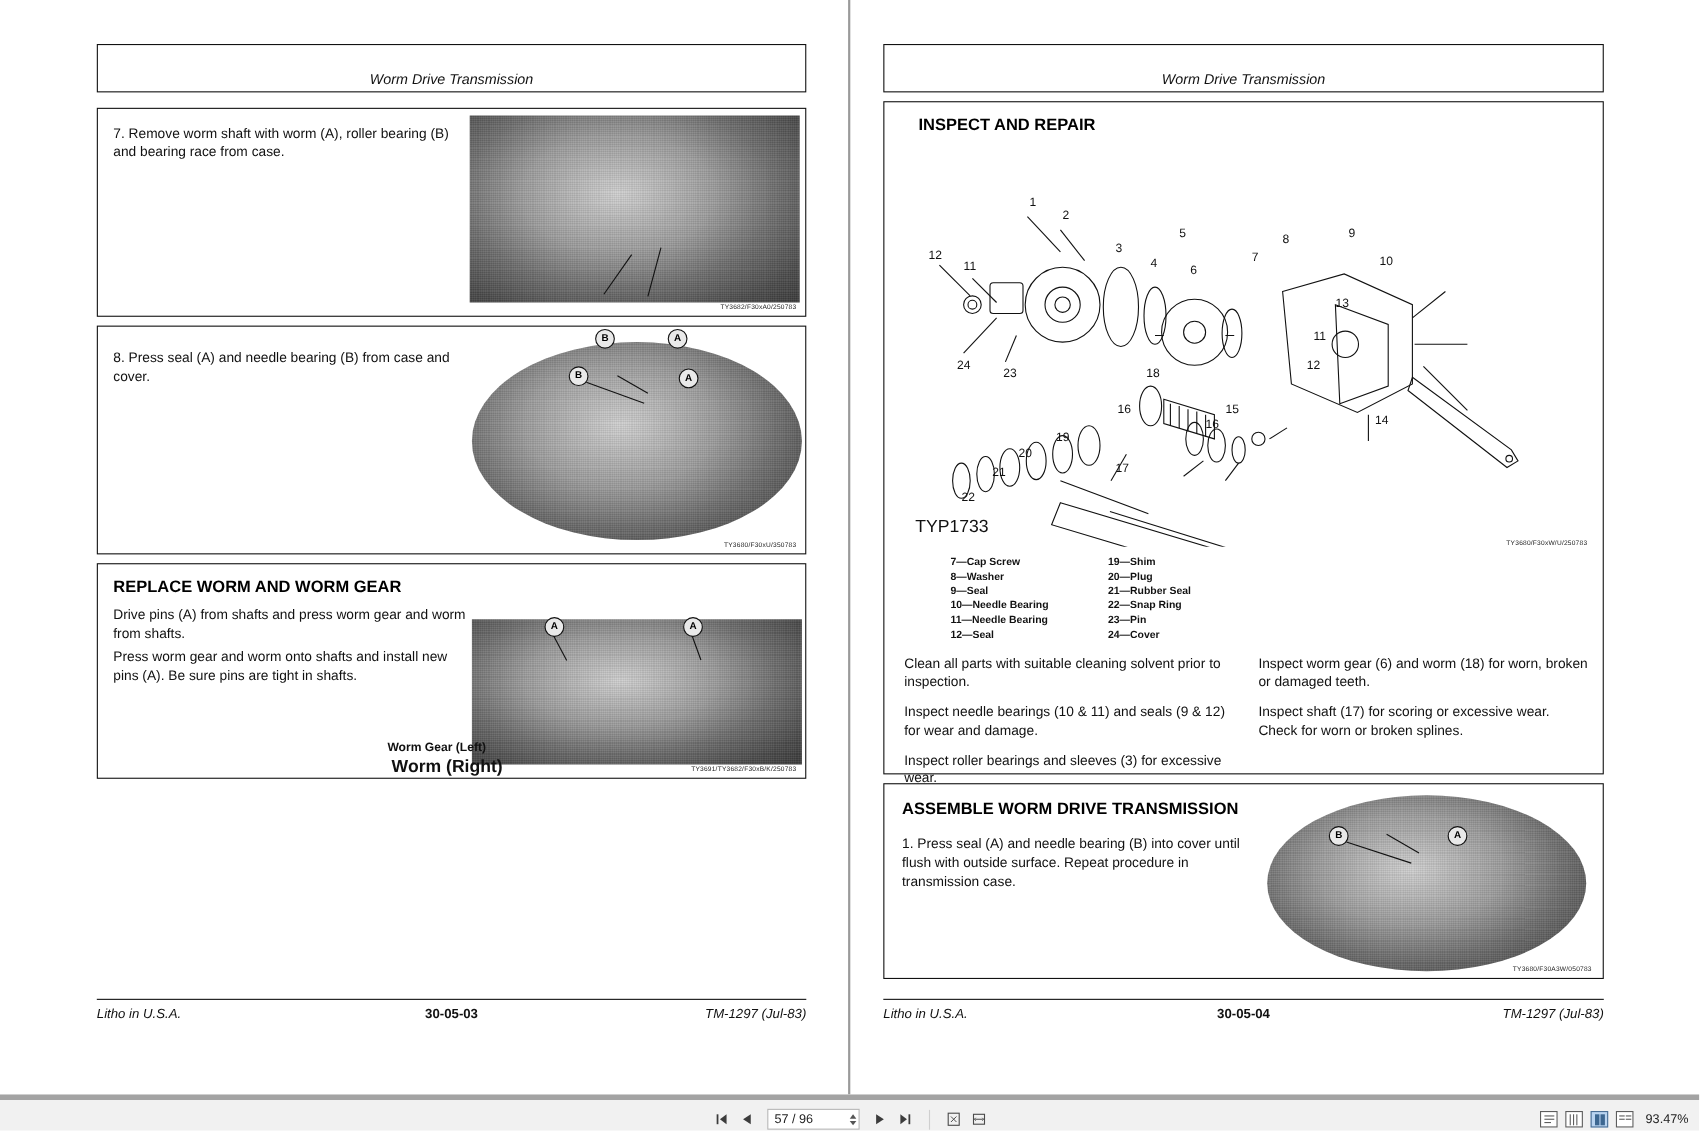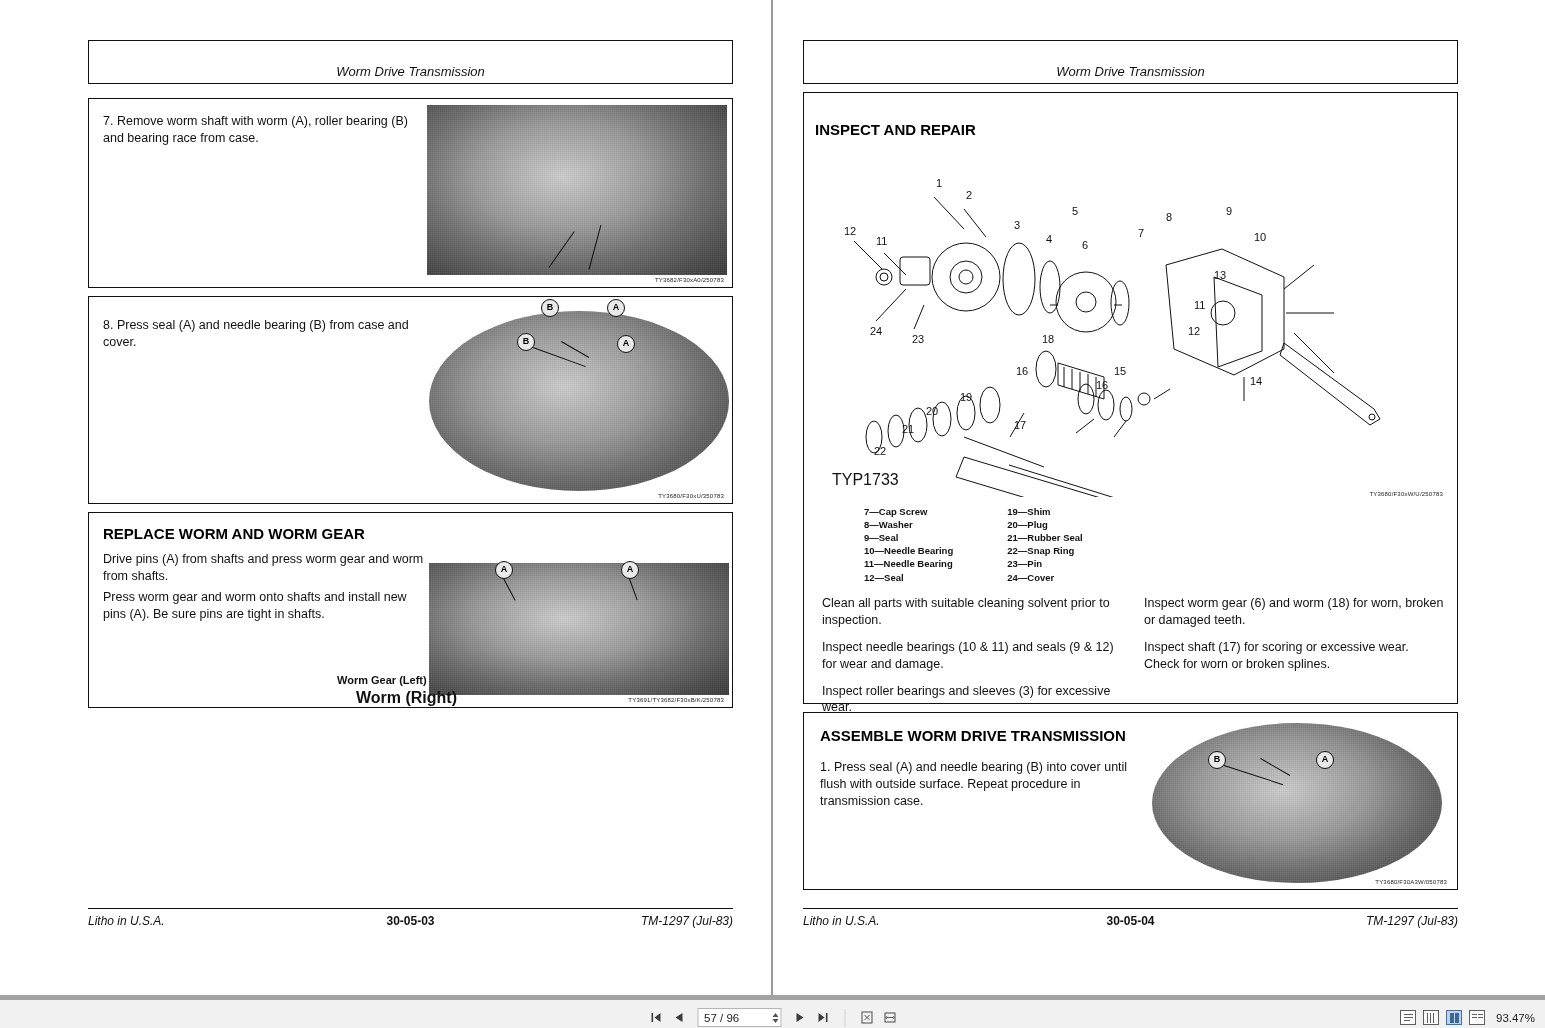--- a/index.html
+++ b/index.html
@@ -283,21 +283,21 @@
           <div class="body-text" style="position:absolute; left:14px; top:76px; width:330px;">Press worm gear and worm onto shafts and install new pins (A). Be sure pins are tight in shafts.</div>
           <div class="body-text" style="position:absolute; left:14px; top:38px; width:330px;">Drive pins (A) from shafts and press worm gear and worm from shafts.</div>
 
           <div class="photo" style="left:340px; top:50px; width:300px; height:132px;">
           </div>
           <div class="callout" style="left:406px; top:48px;">A</div>
           <div class="callout" style="left:532px; top:48px;">A</div>
           <div class="leader" style="left:414px; top:64px; width:26px; transform:rotate(62deg);"></div>
           <div class="leader" style="left:540px; top:64px; width:24px; transform:rotate(70deg);"></div>
 
-          <div class="body-text" style="position:absolute; left:248px; top:160px; width:120px; text-align:left; font-weight:bold; font-size:11px;">Worm Gear (Left)</div>
+          <div class="body-text" style="position:absolute; left:248px; top:160px; width:120px; text-align:center; font-weight:bold; font-size:11px;">Worm Gear (Left)</div>
           <div class="body-text" style="position:absolute; left:248px; top:174px; width:120px; text-align:right; font-weight:bold; font-size:16px;">Worm (Right)</div>
           <div class="fig-caption" style="right:8px; bottom:4px;">TY3691/TY3682/F30xB/K/250783</div>
         </div>
 
         <div class="page-footer" style="left:88px; width:645px; top:908px;">
           <div class="rule"></div>
           <div class="ft-left">Litho in U.S.A.</div>
           <div class="ft-mid">30-05-03</div>
           <div class="ft-right">TM-1297 (Jul-83)</div>
         </div>
@@ -307,21 +307,21 @@
 
     <div class="page right">
       <div class="page-inner">
 
         <div class="running-head" style="left:30px; top:40px; width:655px;">
           <div class="rh-text">Worm Drive Transmission</div>
         </div>
 
         <div class="panel" style="left:30px; top:92px; width:655px; height:612px;">
 
-          <div class="heading" style="position:absolute; left:11px; top:12px;margin-top:16px;">INSPECT AND REPAIR</div>
+          <div class="heading" style="position:absolute; left:31px; top:12px;">INSPECT AND REPAIR</div>
 
           <div style="position:absolute; left:10px; top:44px; width:635px; height:360px;">
             <svg width="635" height="360" viewBox="0 0 635 360">
               <g stroke="#111" fill="none" stroke-width="1">
 
                 <path d="M120 60 L150 92"></path>
                 <path d="M150 72 L172 100"></path>
                 <path d="M40 104 L68 132"></path>
                 <path d="M70 116 L92 138"></path>
                 <path d="M62 184 L92 152"></path>

